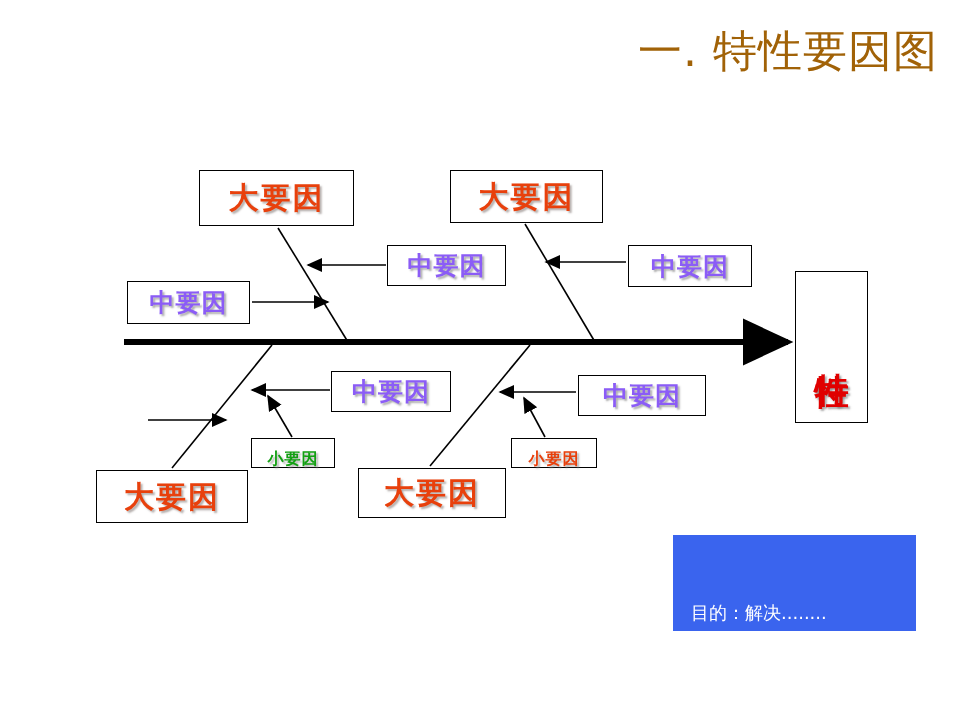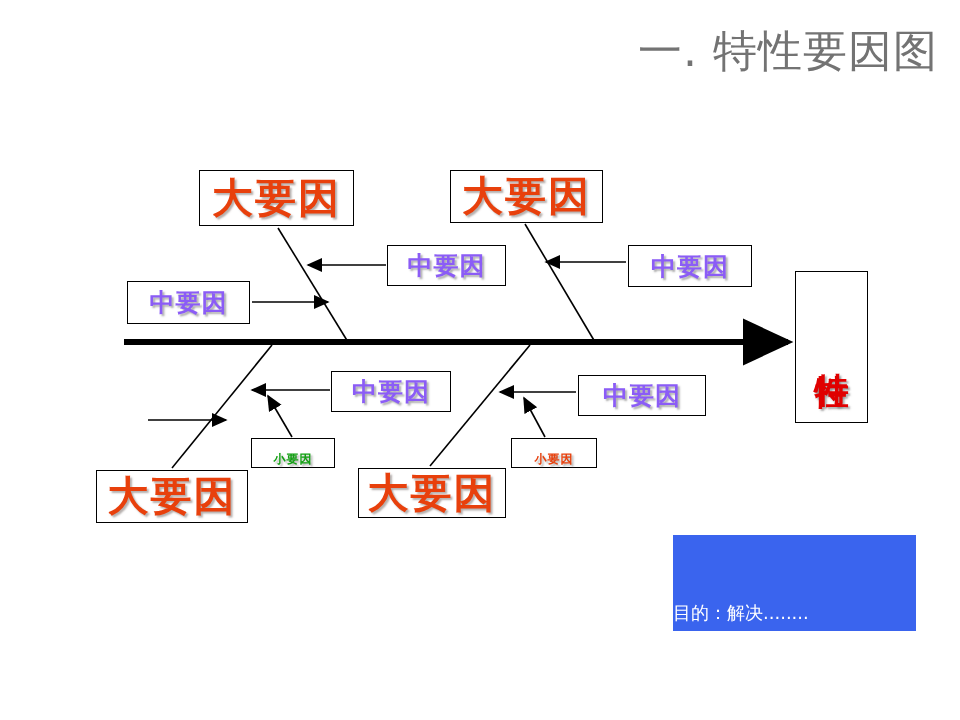--- a/index.html
+++ b/index.html
@@ -24,21 +24,21 @@
   }
 
   
   #title {
     position: absolute;
     right: 22px;
     top: 26px;
     font-size: 44px;
     line-height: 1.12;
     font-weight: 400;
-    color: #737373;
+    color: #a16207;
     letter-spacing: 1px;
     white-space: nowrap;
   }
 
   
   #bones {
     position: absolute;
     left: 0; top: 0;
     width: 960px;
     height: 720px;
@@ -58,34 +58,34 @@
   }
   .lbl {
     display: block;
     font-weight: bold;
     line-height: 1;
   }
 
   
   .big .lbl {
     color: #E8400C;
-    font-size: 41px;
+    font-size: 30px;
     letter-spacing: 2px;
     text-shadow: 2px 2px 2px rgba(120,110,105,0.55);
   }
   
   .mid .lbl {
     color: #8b5cf6;
     font-size: 25px;
     letter-spacing: 1px;
     text-shadow: 2px 2px 2px rgba(130,130,130,0.65);
   }
   
   .small .lbl {
-    font-size: 12px;
+    font-size: 16px;
     letter-spacing: 1px;
     text-shadow: 2px 2px 2px rgba(130,130,130,0.6);
     margin-top: 12px;
   }
   .small.green .lbl { color: #12A012; }
   .small.red   .lbl { color: #E8400C; }
 
   
   #effect-box {
     position: absolute;
@@ -109,21 +109,21 @@
 
   
   #legend {
     position: absolute;
     left: 673px;
     top: 535px;
     width: 243px;
     height: 96px;
     box-sizing: border-box;
     background: #3A64EE;
-    padding: 9px 0 0 0;
+    padding: 9px 0 0 18px;
     color: #ffffff;
     font-size: 18px;
     line-height: 1.52;
     white-space: pre;
   }
   #legend .line { display: block; }
 </style>
 </head>
 <body>
 

